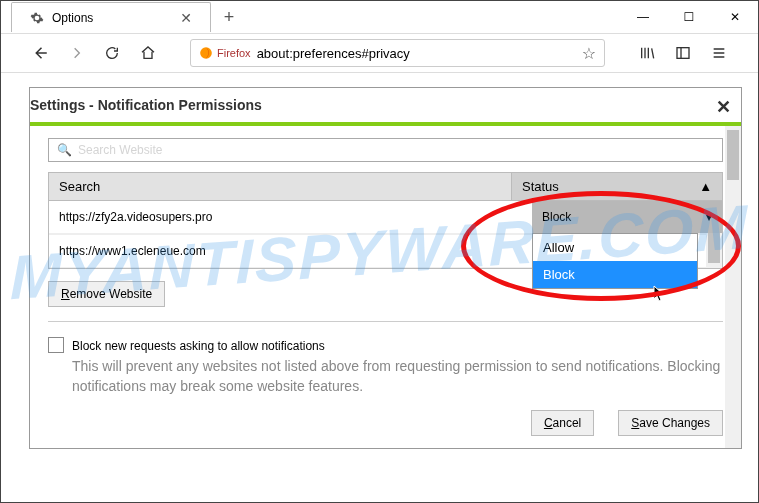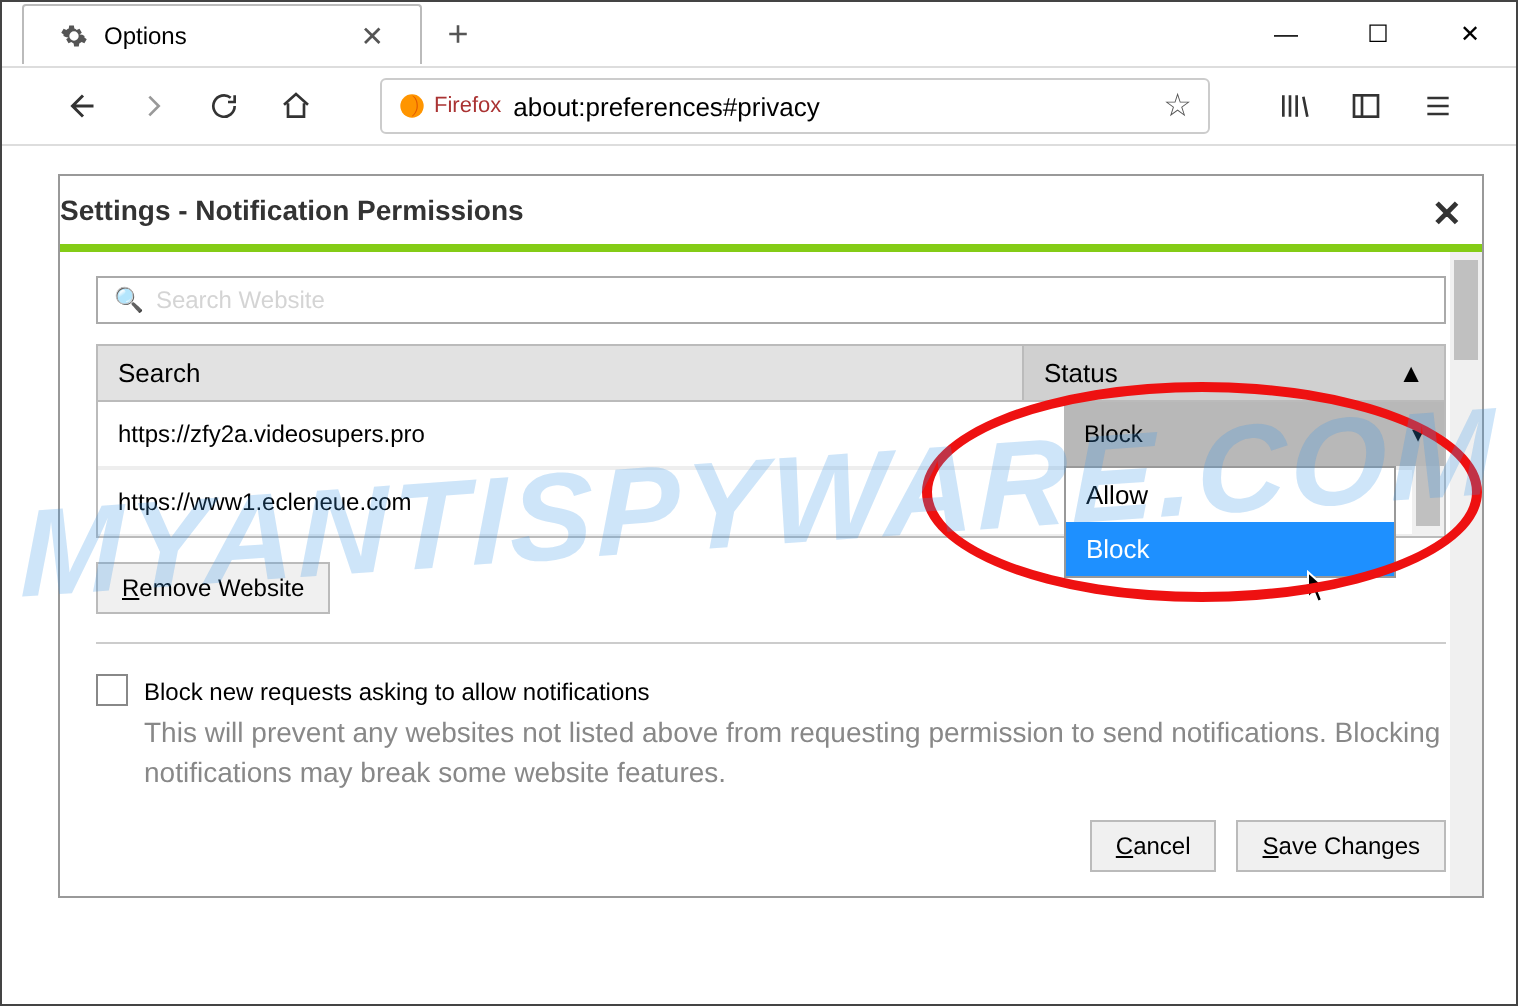--- a/index.html
+++ b/index.html
@@ -49,21 +49,21 @@
 .btn-row { margin-top: 12px; display: flex; gap: 10px; }
 .btn { border: 1px solid #bbb; background: #f0f0f0; padding: 5px 12px; font-size: 12px; }
 .btn .u { text-decoration: underline; }
 
 .divider { border-top: 1px solid #ccc; margin: 14px 0; }
 
 .check-row { display: flex; align-items: flex-end; gap: 8px; font-size: 12px; }
 .checkbox { width: 16px; height: 16px; border: 1px solid #888; margin-top: 1px; }
 .help { color: #888; font-size: 14px; margin-left: 24px; margin-top: 4px; line-height: 1.4; }
 
-.footer { display: flex; justify-content: flex-end; gap: 10px; margin-top: 14px; }
+.footer { display: flex; justify-content: flex-end; gap: 24px; margin-top: 14px; }
 
 .scrollbar { position: absolute; right: 0; top: 0; bottom: 0; width: 16px; background: #f0f0f0; }
 .scrollbar .thumb { position: absolute; left: 2px; right: 2px; background: #c0c0c0; }
 
 
 .ellipse { position: absolute; border: 5px solid #e11; border-radius: 50%; pointer-events: none; z-index: 10; }
 
 
 .watermark { position: absolute; left: 0; right: 0; top: 50%; transform: translateY(-50%) skewY(-4deg); font-size: 62px; font-weight: 900; color: rgba(60,150,230,0.25); text-align: center; letter-spacing: 2px; pointer-events: none; font-style: italic; z-index: 20; white-space: nowrap; }
 </style>

